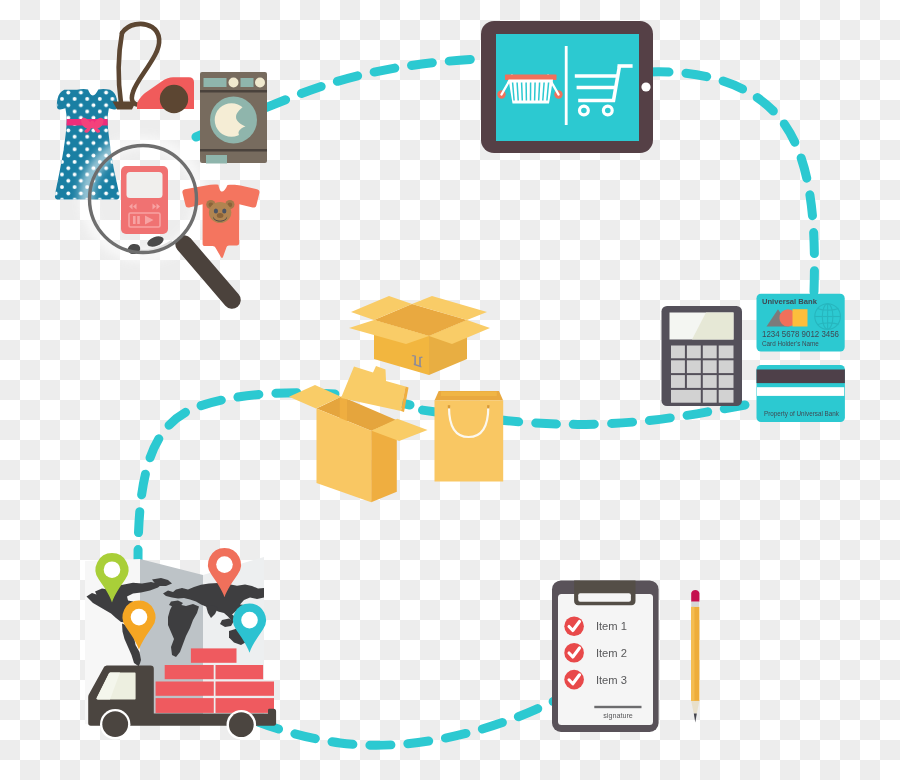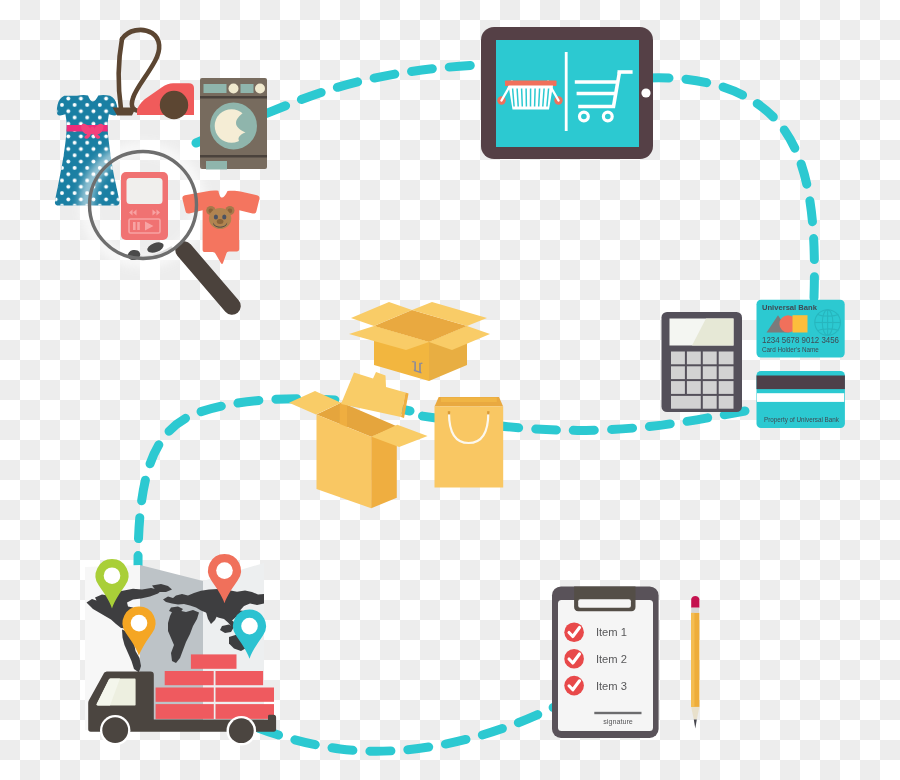--- a/index.html
+++ b/index.html
@@ -7,21 +7,21 @@
   body{
     width:900px;height:780px;overflow:hidden;
     font-family:"Liberation Sans", sans-serif;
     background-color:#ffffff;
     background-image:
       linear-gradient(45deg,#ededed 25%,transparent 25%,transparent 75%,#ededed 75%),
       linear-gradient(45deg,#ededed 25%,transparent 25%,transparent 75%,#ededed 75%);
     background-size:40px 40px;
     background-position:0 0, 20px 20px;
   }
-  #stage{position:absolute;left:0;top:6px;width:900px;height:580px;}
+  #stage{position:absolute;left:0;top:0;width:900px;height:580px;}
   svg{display:block;}
 </style>
 </head>
 <body>
 
 <div id="stage">
   <svg width="900" height="780" viewBox="0 0 900 780" xmlns="http://www.w3.org/2000/svg">
     <g id="flow-arrows">
       <path id="arc-top" fill="none" stroke="#2CC9D1" stroke-width="9" stroke-linecap="round" stroke-dasharray="21 17" d="M196,137 C230,122 260,110 300,94 C360,71 420,61 500,58"></path>
       <path id="arc-right" fill="none" stroke="#2CC9D1" stroke-width="9" stroke-linecap="round" stroke-dasharray="21 17" d="M648,72 C700,70 755,82 785,125 C812,164 816,225 814,292"></path>

